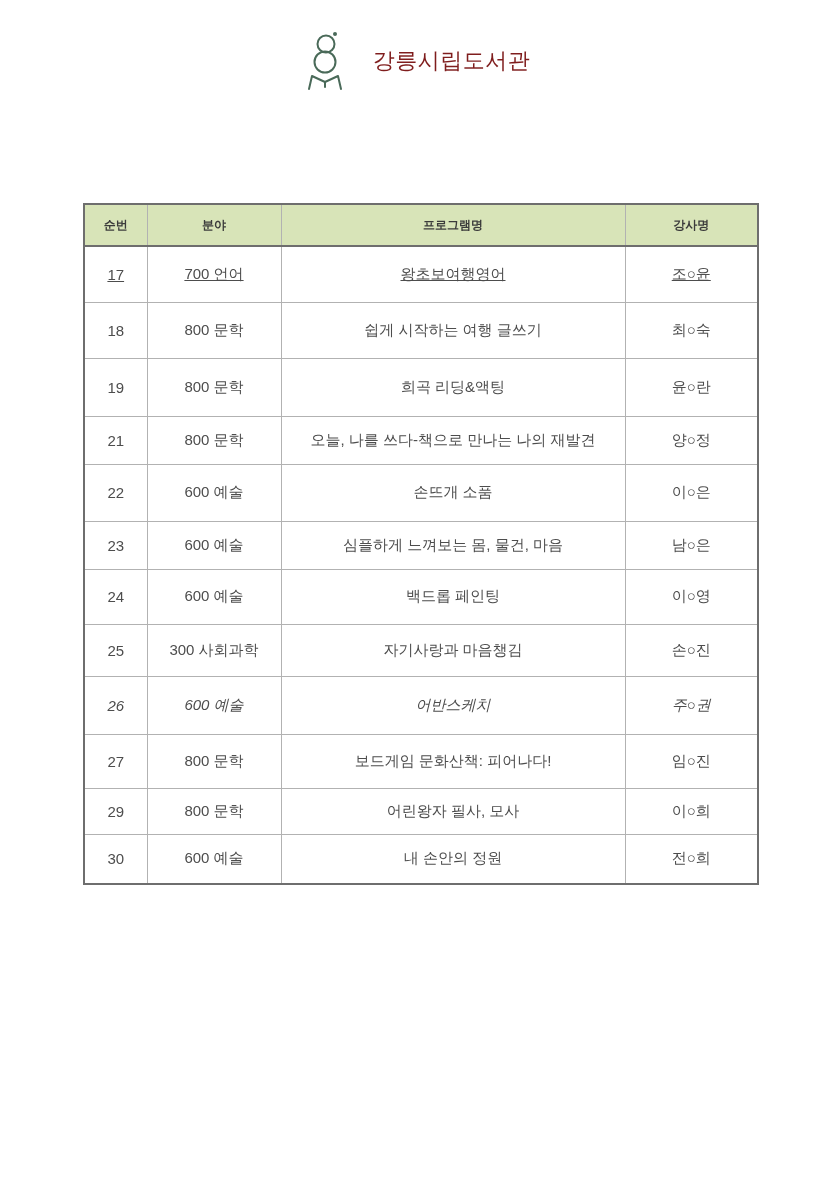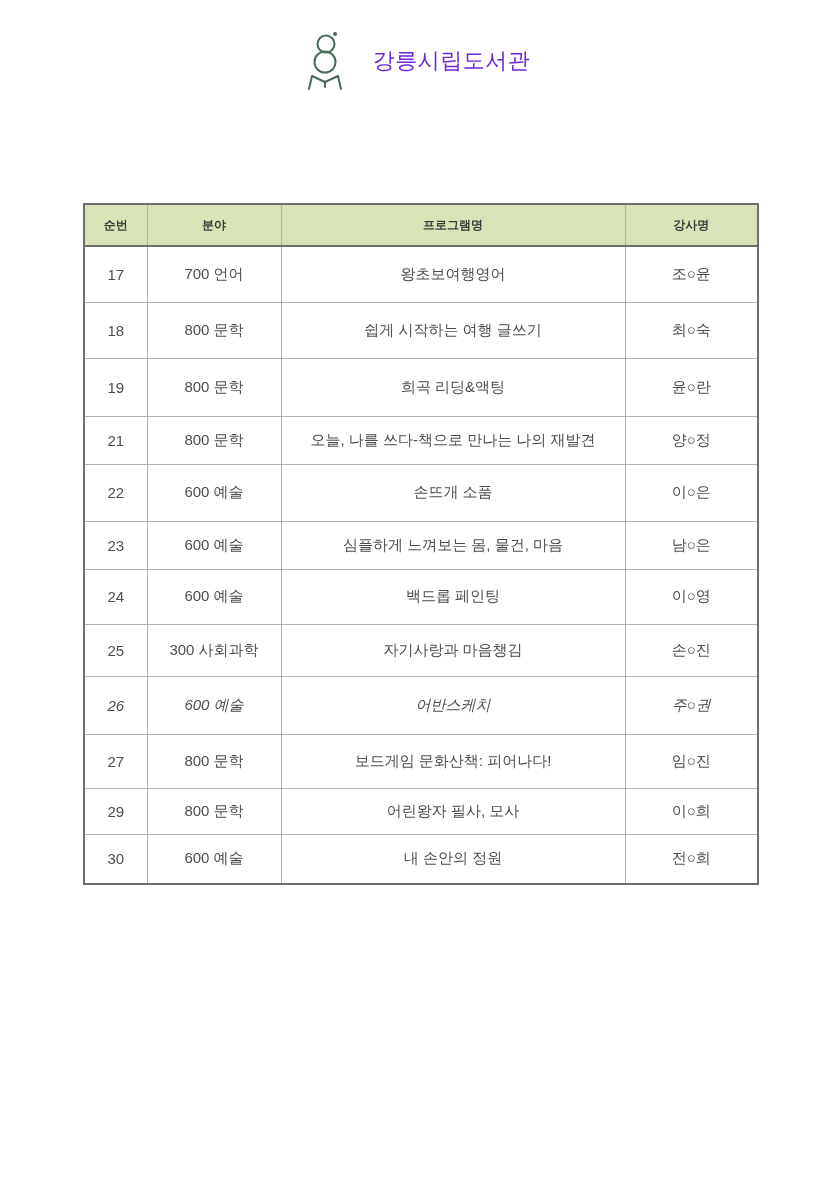--- a/index.html
+++ b/index.html
@@ -14,21 +14,21 @@
   .logo-wrap {
     position: absolute;
     top: 30px; left: 0; right: 0;
     display: flex;
     justify-content: center;
     align-items: center;
     gap: 12px;
   }
   .logo-icon svg { display: block; }
   .logo-text {
-    color: #6d28d9;
+    color: #7f1d1d;
     font-size: 22px;
     font-weight: 500;
     letter-spacing: 0.5px;
     margin-left: 10px;
   }
   
   table.program-table {
     position: absolute;
     left: 83px; top: 203px;
     width: 674px;
@@ -51,21 +51,21 @@
   }
   thead th {
     background: #d8e4b8;
     color: #3b3b3b;
     font-size: 12px;
     font-weight: bold;
     height: 42px;
     border-bottom: 2px solid #6e6e6e;
   }
   tr.r0  td { height: 55px; }
-  tr.r1  td { height: 56px; }
+  tr.r1  td { height: 56px; text-decoration: underline; }
   tr.r2  td { height: 56px; }
   tr.r3  td { height: 58px; }
   tr.r4  td { height: 70px; }
   tr.r5  td { height: 48px; }
   tr.r6  td { height: 57px; }
   tr.r7  td { height: 48px; }
   tr.r8  td { height: 55px; }
   tr.r9  td { height: 52px; margin-top: 16px; }
   tr.r10 td { height: 58px; font-style: italic; }
   tr.r11 td { height: 54px; }

